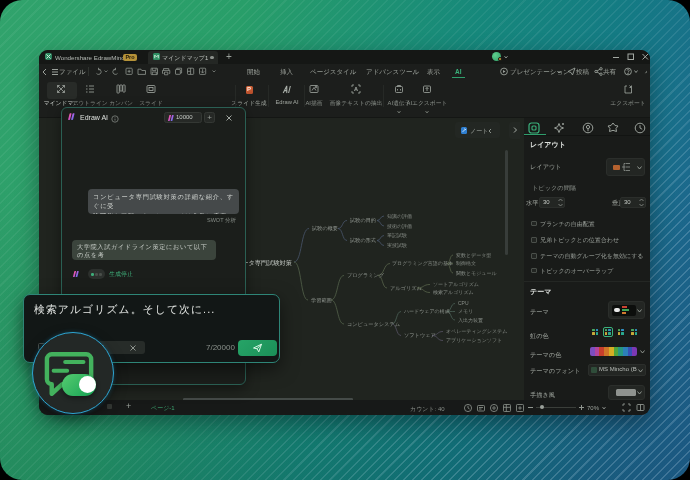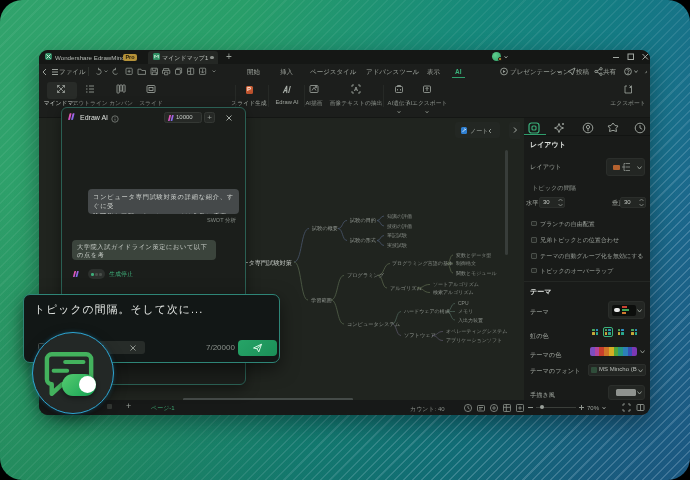--- a/index.html
+++ b/index.html
@@ -552,21 +552,21 @@
         </linearGradient>
       </defs>
     </svg>
 <div class="abs" style="left:26px;top:161px;width:17px;height:10px;background:#2c302d;border-radius:5px"></div>
 <div class="abs" style="left:29px;top:165px;width:2.5px;height:2.5px;border-radius:50%;background:#3fae7a"></div>
 <div class="abs" style="left:33px;top:165px;width:2.5px;height:2.5px;border-radius:50%;background:#4a4f4a"></div>
 <div class="abs" style="left:37px;top:165px;width:2.5px;height:2.5px;border-radius:50%;background:#4a4f4a"></div>
 <div class="t" style="left:47px;top:162px;font-size:6px;color:#3fae7a">生成停止</div>
 </div>
 <div class="abs" style="left:23px;top:294px;width:257px;height:69px;background:#121716;border:1px solid #2e8577;border-radius:7px;box-shadow:0 6px 18px rgba(0,0,0,.5)">
-<div class="t" style="left:10px;top:7.5px;font-size:10.8px;letter-spacing:1.1px;color:#e6e9e6">トピックの間隔。そして次に...</div>
+<div class="t" style="left:10px;top:7.5px;font-size:10.8px;letter-spacing:1.1px;color:#e6e9e6">検索アルゴリズム。そして次に...</div>
 <div class="abs" style="left:14px;top:48px;width:7px;height:7px;border:1px solid #4a4f4a;border-radius:1.5px"></div>
 <div class="abs" style="left:37px;top:45.5px;width:84px;height:13.5px;background:#272c29;border-radius:3px"></div>
 <div class="t" style="left:44px;top:48.5px;font-size:7px;color:#aab0aa">SWOT 分析</div>
 <svg class="abs" style="left:105px;top:48.5px" width="8" height="8" viewBox="0 0 8 8">
       <path d="M1.5 1.5 L6.5 6.5 M6.5 1.5 L1.5 6.5" stroke="#9aa09a" stroke-width="0.9"></path>
     </svg>
 <div class="t" style="left:182px;top:48px;font-size:8px;color:#8b928c">7/20000</div>
 <div class="abs" style="left:214px;top:44.5px;width:39px;height:16px;background:linear-gradient(135deg,#26a467,#1b8f58);border-radius:4px"></div>
 <svg class="abs" style="left:228px;top:47.5px" width="11" height="10" viewBox="0 0 11 10">
       <path d="M1.5 5 L9.5 1.2 L6.8 8.8 L5 5.8 z M5 5.8 L9.5 1.2" stroke="#eafff2" stroke-width="0.9" fill="none" stroke-linejoin="round"></path>

